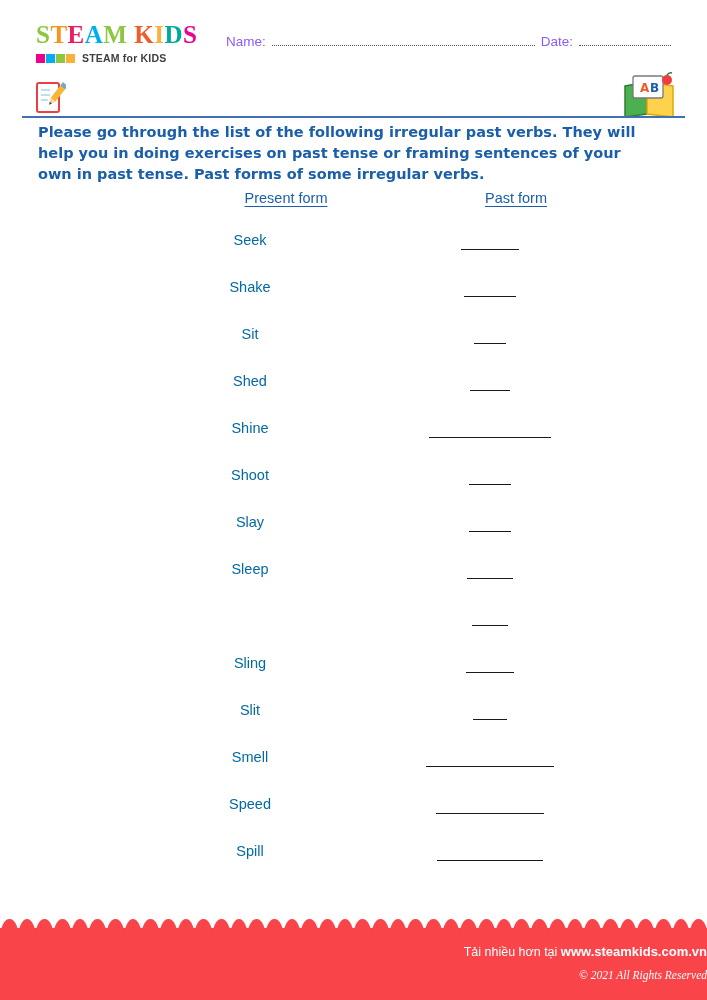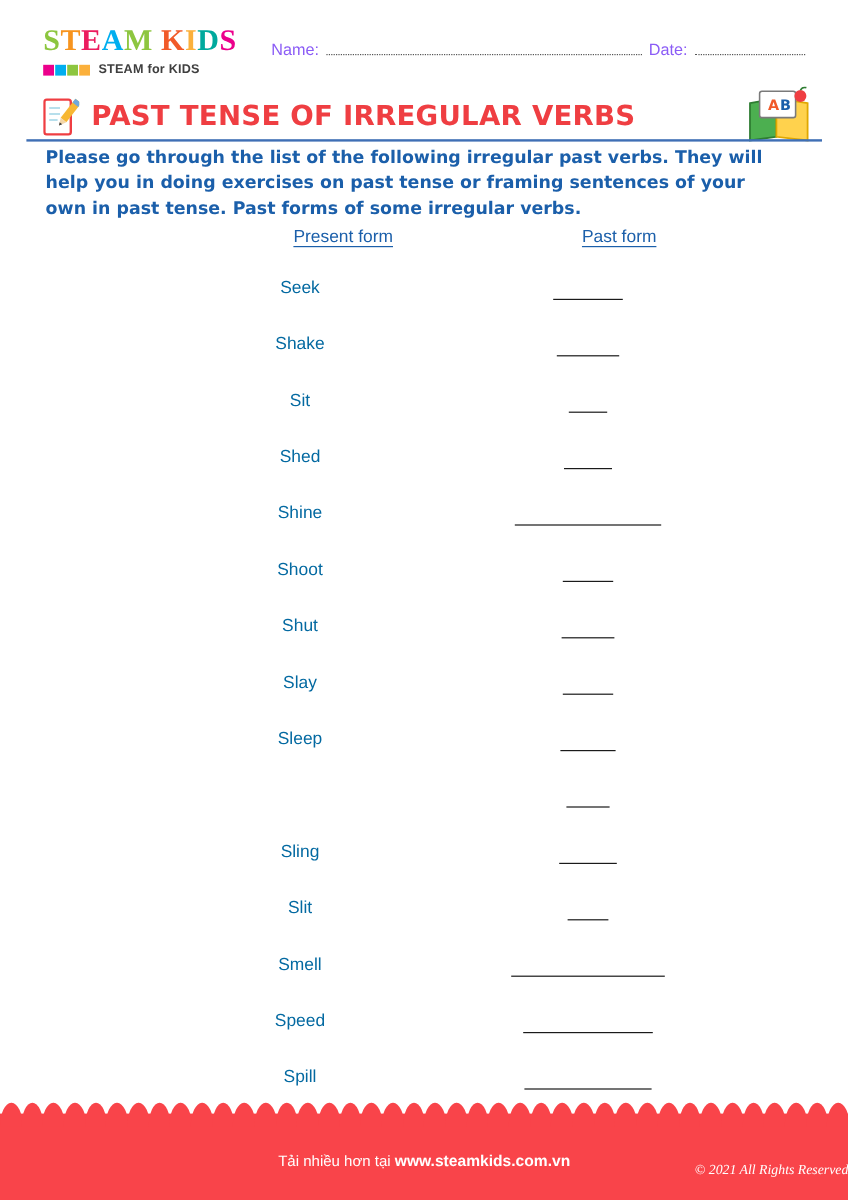--- a/index.html
+++ b/index.html
@@ -206,23 +206,24 @@
   }
   .scallops i {
     flex: 1;
     height: 20px;
     background: #f9444a;
     border-radius: 50% 50% 0 0 / 100% 100% 0 0;
     margin-right: -1px;
   }
   .footer-line1 {
     position: absolute;
-    top: 32px;
+    top: 16px;
     width: 100%;
     font-size: 12.5px;
+    text-align: right;
   }
   .footer-line1 b { font-size: 13px; }
   .footer-line2 {
     position: absolute;
     top: 41px;
     width: 100%;
     font-size: 11.5px;
     font-style: italic;
     font-family: "Liberation Serif", serif;
     text-align: right;
@@ -262,21 +263,20 @@
         <line x1="5" y1="15" x2="14" y2="15" stroke="#9fd5e6" stroke-width="1.4"></line>
         <line x1="5" y1="20" x2="12" y2="20" stroke="#9fd5e6" stroke-width="1.4"></line>
         <g transform="rotate(38 20 16)">
           <rect x="17" y="1" width="6" height="20" fill="#f7b733"></rect>
           <rect x="17" y="1" width="6" height="4" fill="#6fa8dc"></rect>
           <polygon points="17,21 23,21 20,27" fill="#f4d6a8"></polygon>
           <polygon points="18.6,24.5 21.4,24.5 20,27" fill="#3a3a3a"></polygon>
         </g>
       </svg>
     </span>
-    <span class="worksheet-title">PAST TENSE OF IRREGULAR VERBS</span>
     <span class="book-icon">
       <svg viewBox="0 0 56 48" width="56" height="48">
         <path d="M4 14 L26 10 L26 42 L4 45 Z" fill="#4caf50" stroke="#2e7d32" stroke-width="1.5"></path>
         <path d="M52 14 L26 10 L26 42 L52 45 Z" fill="#ffd24d" stroke="#e0a800" stroke-width="1.5"></path>
         <rect x="12" y="4" width="30" height="22" rx="2" fill="#ffffff" stroke="#7a7a7a" stroke-width="1.3"></rect>
         <text x="19" y="20" font-family="DejaVu Sans" font-size="12" font-weight="bold" fill="#f15a29">A</text>
         <text x="29" y="20" font-family="DejaVu Sans" font-size="12" font-weight="bold" fill="#1b5faa">B</text>
         <circle cx="46" cy="8" r="5" fill="#ef3e42"></circle>
         <path d="M46 3 q2 -3 5 -2" stroke="#2e7d32" stroke-width="1.4" fill="none"></path>
       </svg>
@@ -323,26 +323,20 @@
           <div class="blank" style="width: 122px;"></div>
         </div>
       </div>
       <div class="row">
         <div class="word">Shoot</div>
         <div class="blank-wrap">
           <div class="blank" style="width: 42px;"></div>
         </div>
       </div>
       <div class="row">
-        <div class="word">Shut</div>
-        <div class="blank-wrap">
-          <div class="blank" style="width: 44px;"></div>
-        </div>
-      </div>
-      <div class="row">
         <div class="word">Slay</div>
         <div class="blank-wrap">
           <div class="blank" style="width: 42px;"></div>
         </div>
       </div>
       <div class="row">
         <div class="word">Sleep</div>
         <div class="blank-wrap">
           <div class="blank" style="width: 46px;"></div>
         </div>

